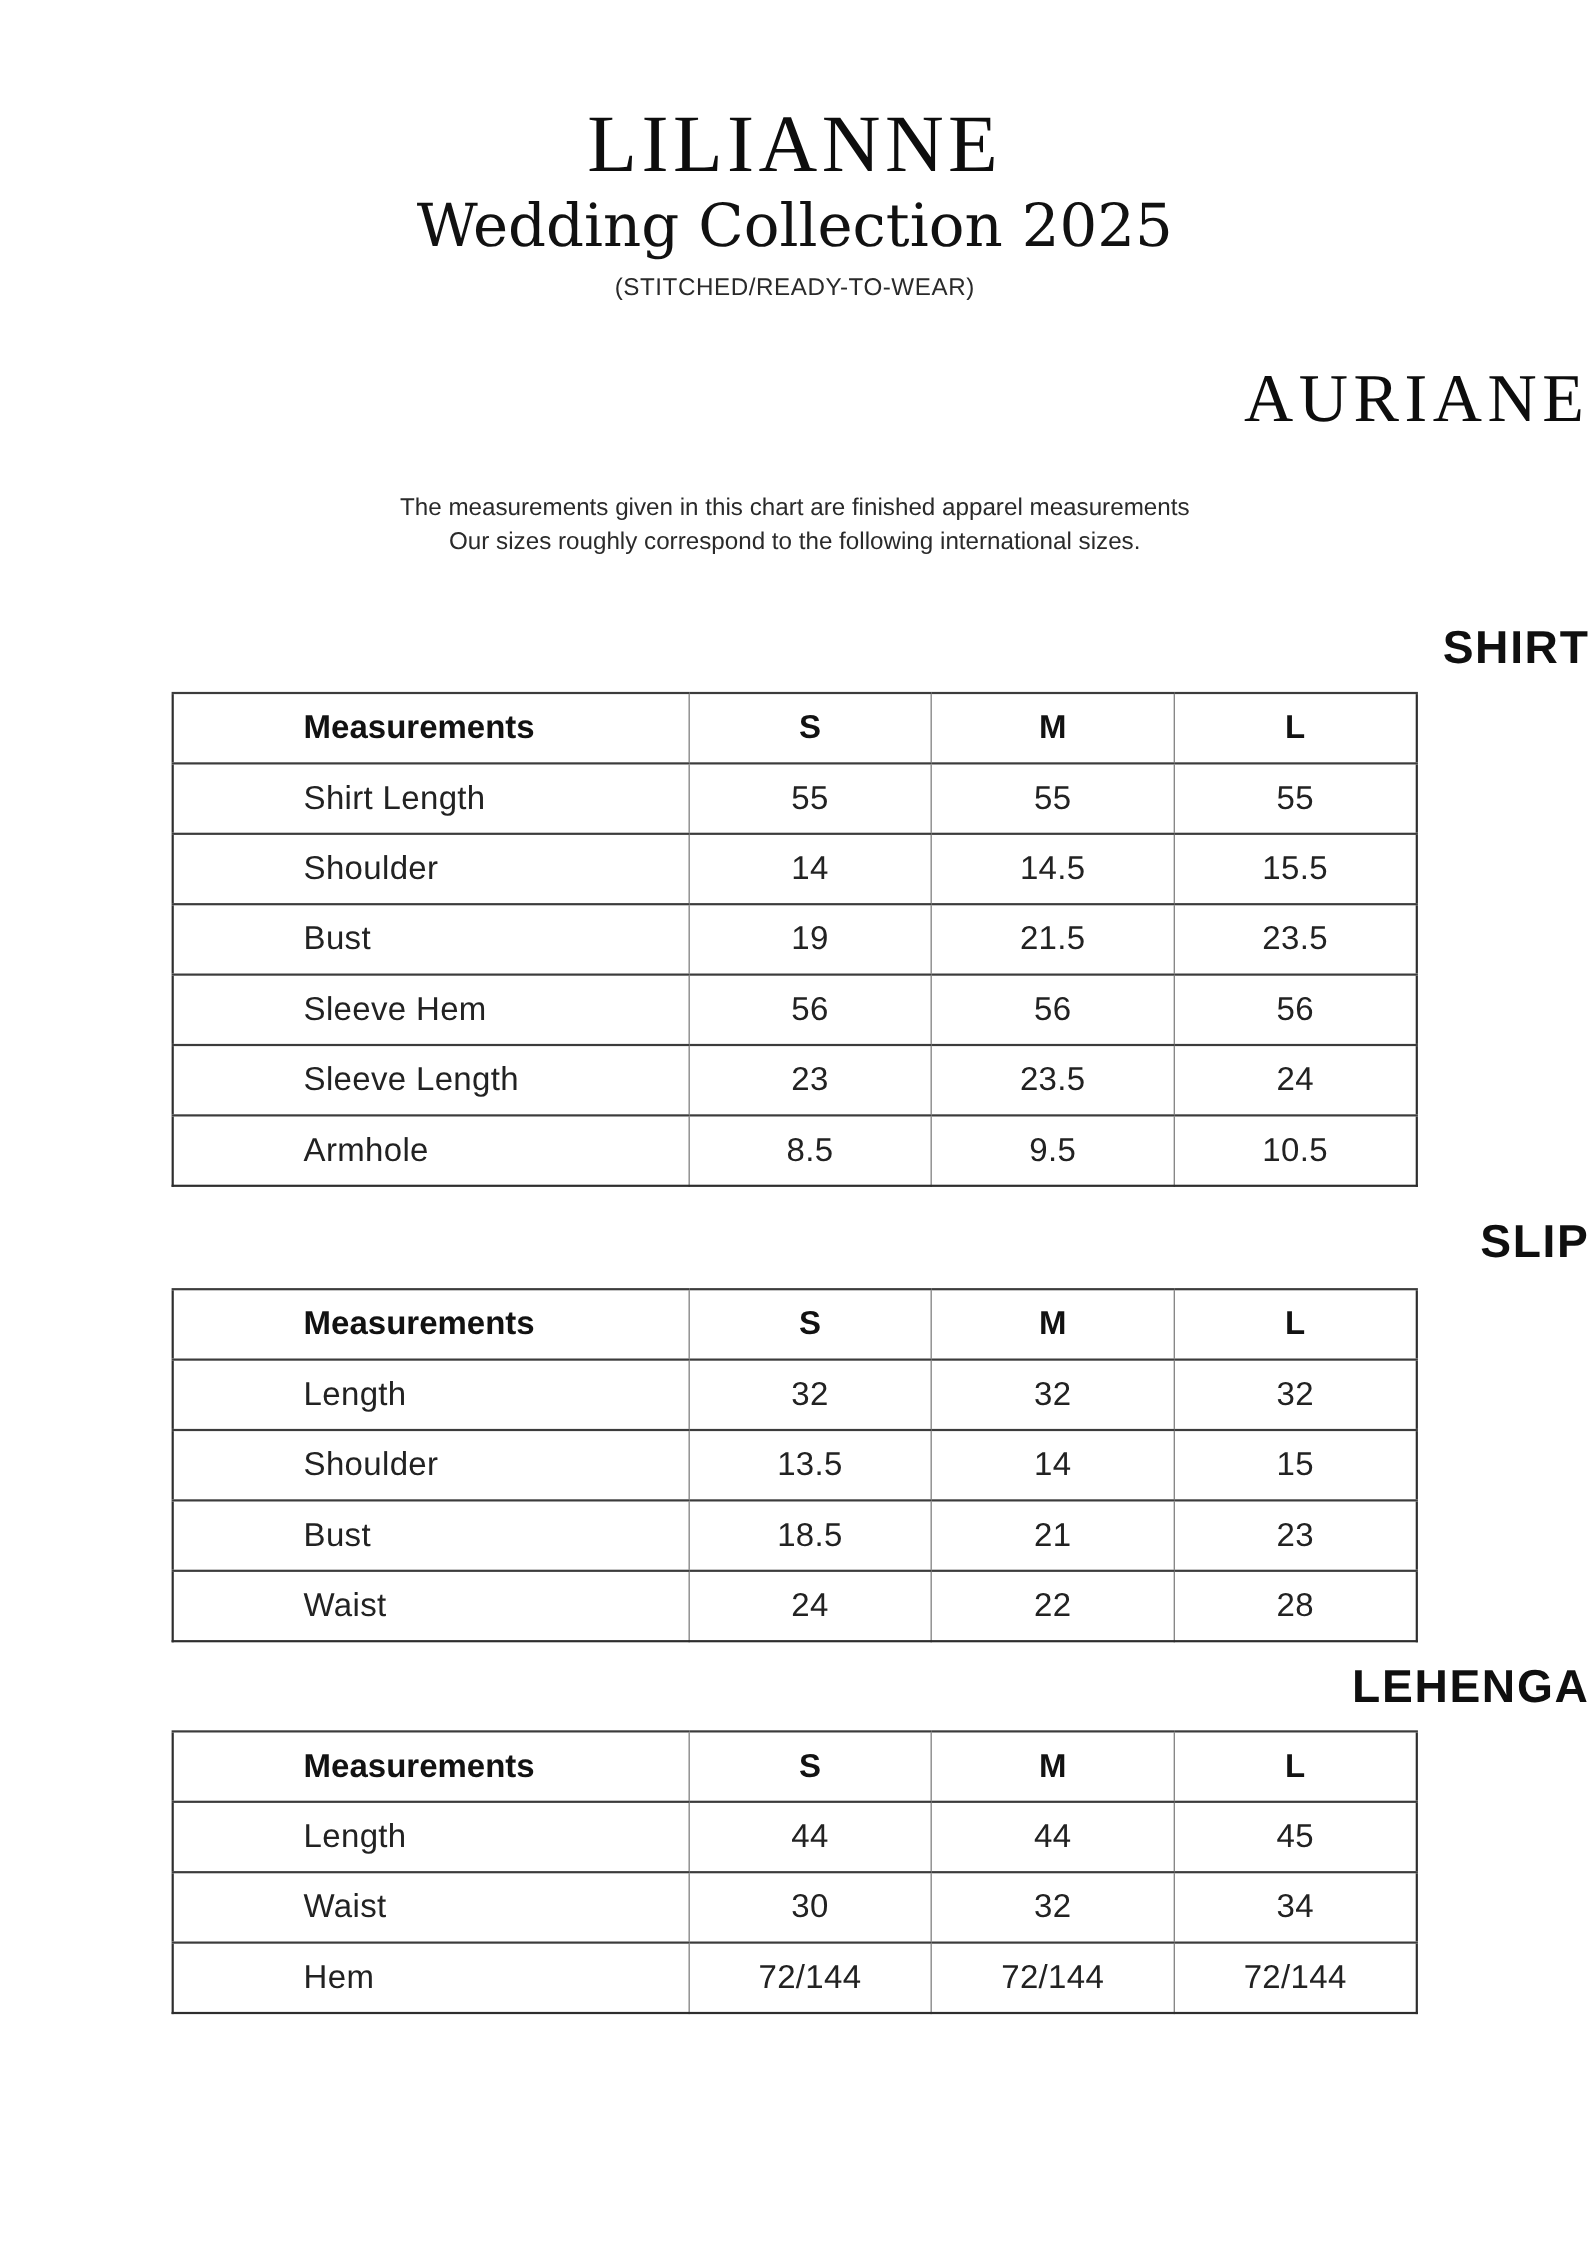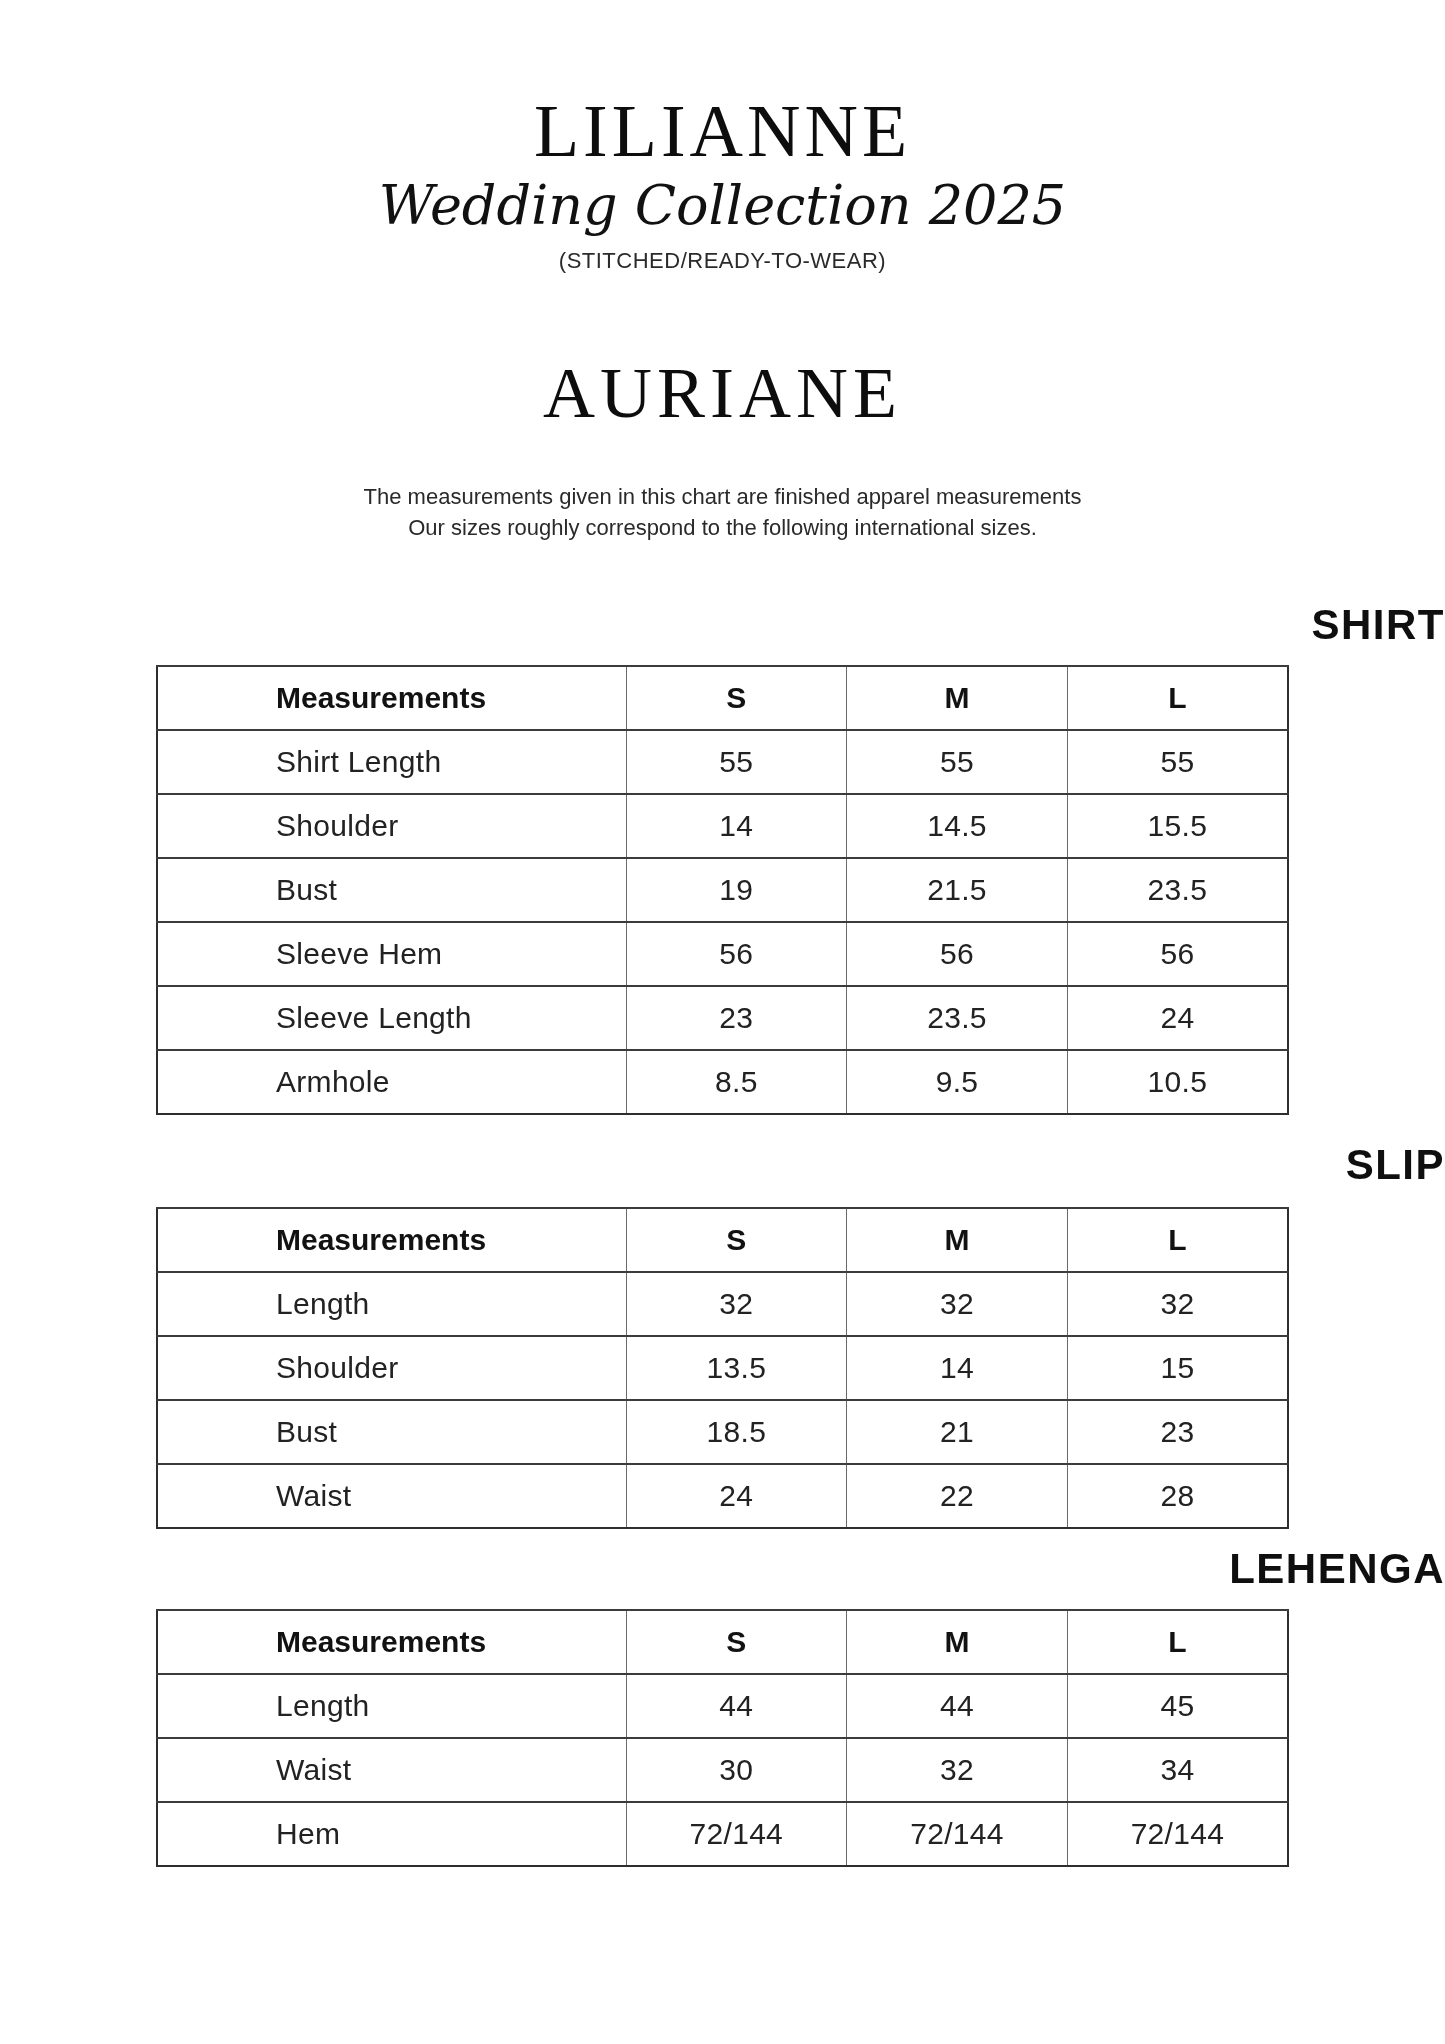--- a/index.html
+++ b/index.html
@@ -25,40 +25,40 @@
   .brand-name {
     font-family: "Liberation Serif", serif;
     font-weight: 400;
     font-size: 74px;
     letter-spacing: 4px;
     line-height: 1.0;
     color: #0d0d0d;
   }
   .brand-collection {
     font-family: "DejaVu Serif", serif;
-    font-style: italic;
     font-size: 54px;
     line-height: 1.25;
     margin-top: 4px;
     color: #111;
     text-align: center;
   }
   .brand-note {
     font-size: 22px;
     letter-spacing: 0.5px;
     margin-top: 8px;
     color: var(--text-soft);
   }
   .product-name {
     font-family: "Liberation Serif", serif;
     font-weight: 400;
-    font-size: 72px;
+    font-size: 62px;
     letter-spacing: 5px;
-    margin-top: 78px;
+    margin-top: 54px;
     color: #0d0d0d;
+    text-align: right;
   }
 
   
   .intro {
     text-align: center;
     margin-top: 46px;
     font-size: 22px;
     line-height: 31px;
     color: var(--text-soft);
   }

